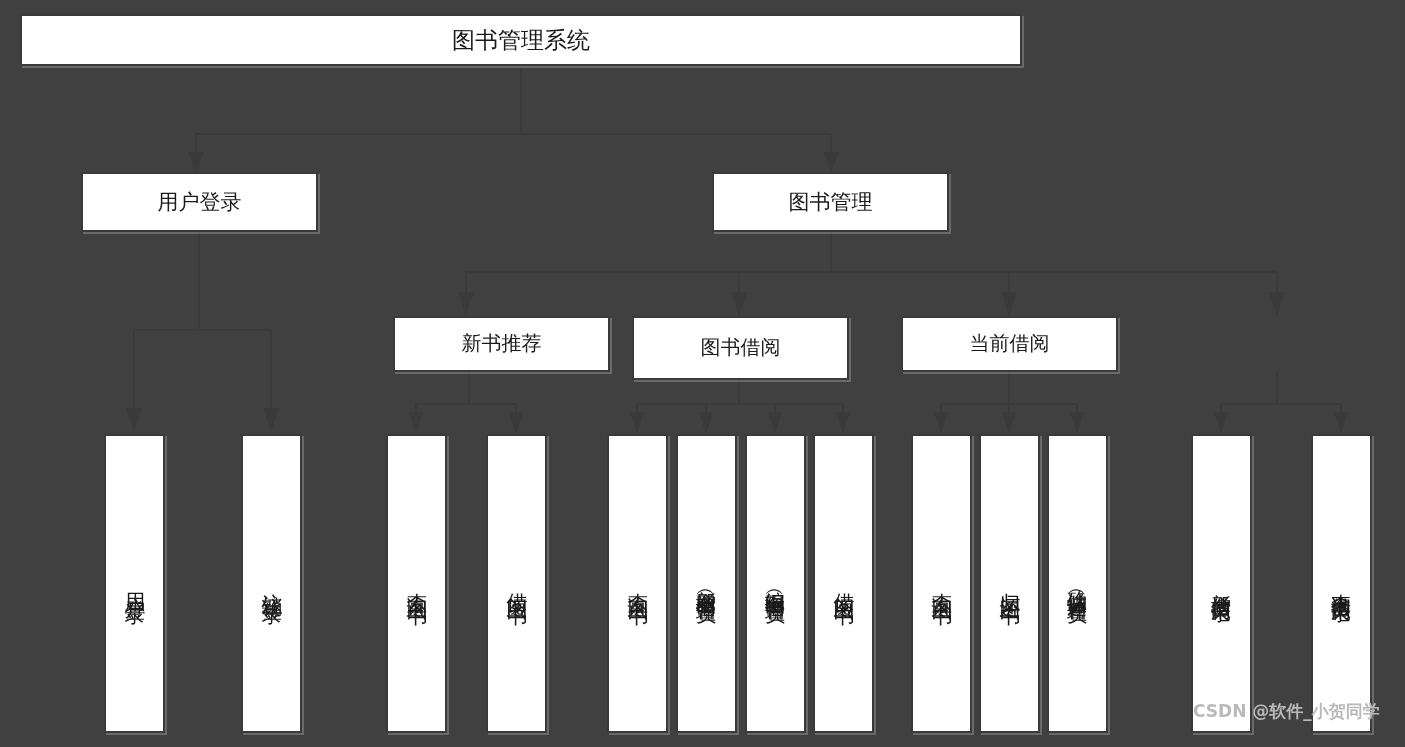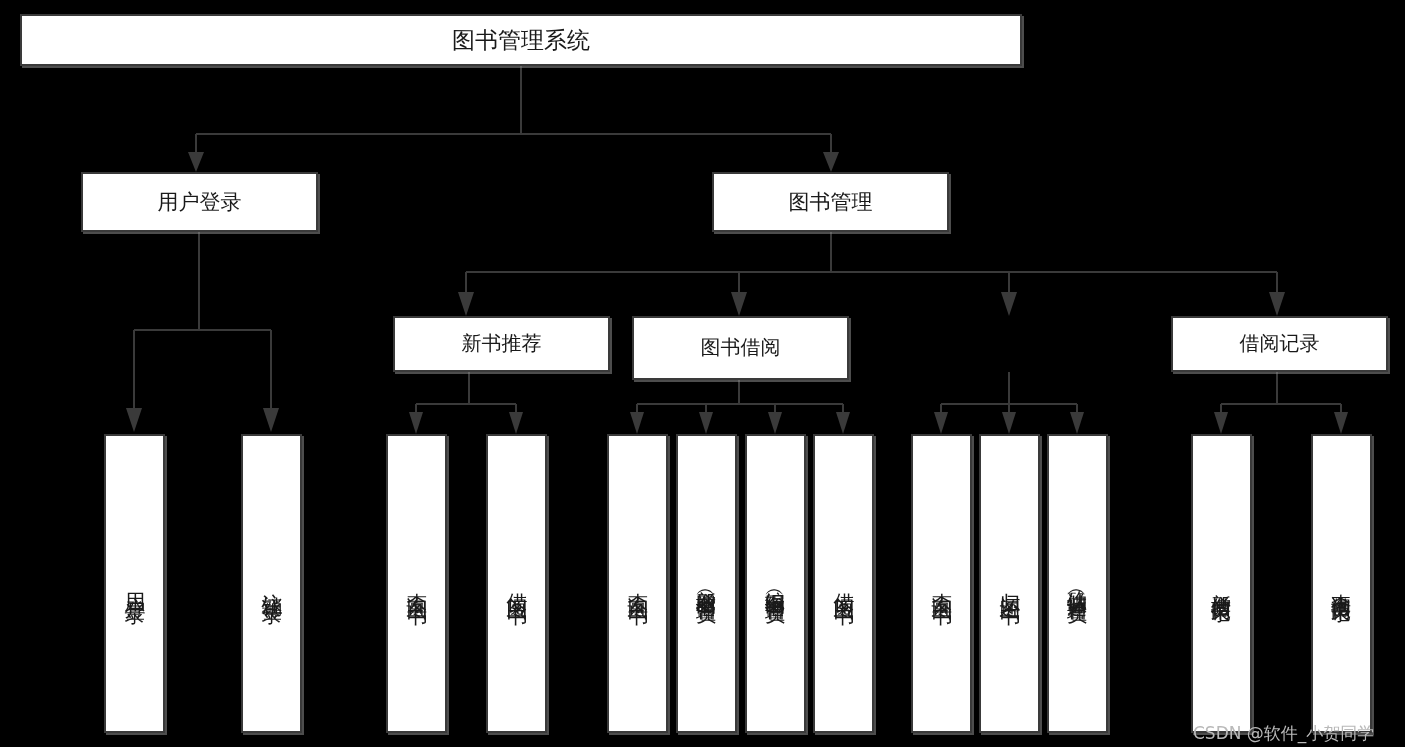--- a/index.html
+++ b/index.html
@@ -8,21 +8,21 @@
     padding: 0;
     background: #ffffff;
   }
   body {
     font-family: "DejaVu Sans", "Liberation Sans", sans-serif;
   }
   #canvas {
     position: relative;
     width: 1405px;
     height: 747px;
-    background: #000000;
+    background: #404040;
     overflow: hidden;
   }
   svg.edges {
     position: absolute;
     left: 0;
     top: 0;
     width: 1405px;
     height: 747px;
     pointer-events: none;
   }
@@ -179,24 +179,24 @@
   </div>
 
   <div class="node l2" style="left:361px; top:316px; width:217px; height:56px;margin-left:32px;">
     <span class="label">新书推荐</span>
   </div>
 
   <div class="node l2" style="left:632px; top:316px; width:217px; height:64px;">
     <span class="label">图书借阅</span>
   </div>
 
-
-  <div class="node l2" style="left:1171px; top:316px; width:217px; height:56px;">
-    <span class="label">借阅记录</span>
-  </div>
+  <div class="node l2" style="left:901px; top:316px; width:217px; height:56px;">
+    <span class="label">当前借阅</span>
+  </div>
+
 
   <div class="node leaf" style="left:104px; top:434px; width:61px; height:299px;">
     <span class="label">用户登录</span>
   </div>
 
   <div class="node leaf" style="left:241px; top:434px; width:61px; height:299px;">
     <span class="label">注销登录</span>
   </div>
 
   <div class="node leaf" style="left:386px; top:434px; width:61px; height:299px;">
@@ -236,15 +236,15 @@
   </div>
 
   <div class="node leaf tall" style="left:1191px; top:434px; width:61px; height:299px;">
     <span class="label">新增借阅记录</span>
   </div>
 
   <div class="node leaf tall" style="left:1311px; top:434px; width:61px; height:299px;">
     <span class="label">查询借阅记录</span>
   </div>
 
-  <div class="watermark" style="left:1193px; top:722px;">CSDN @软件_小贺同学</div>
+  <div class="watermark" style="left:1193px; top:700px;font-weight:bold;">CSDN @软件_小贺同学</div>
 
 </div>
 
 </body></html>

